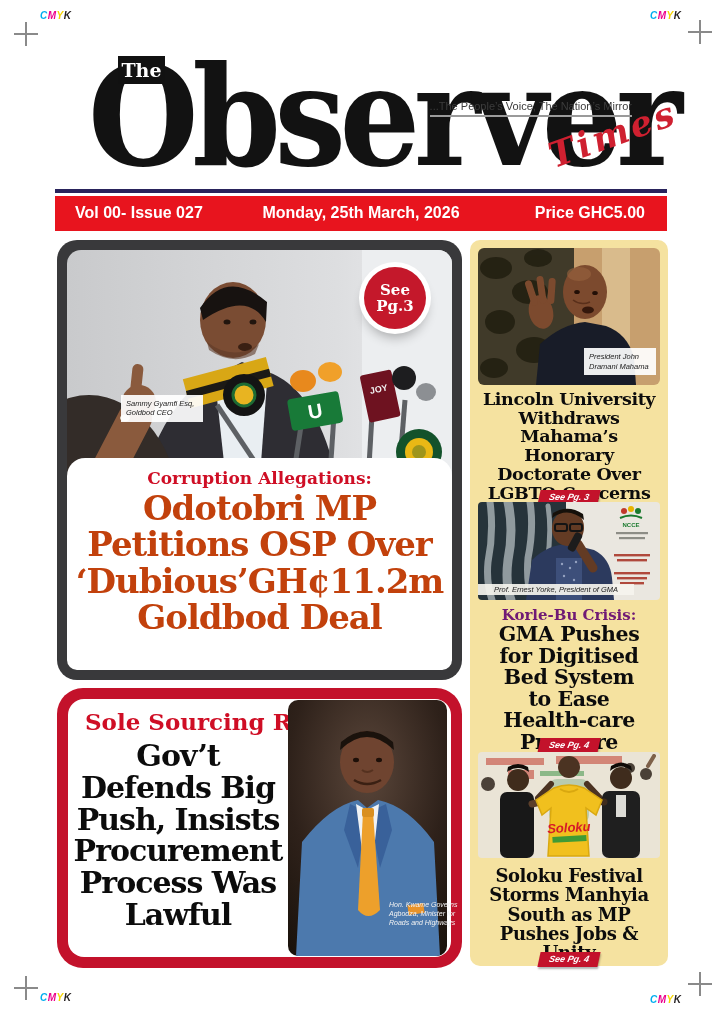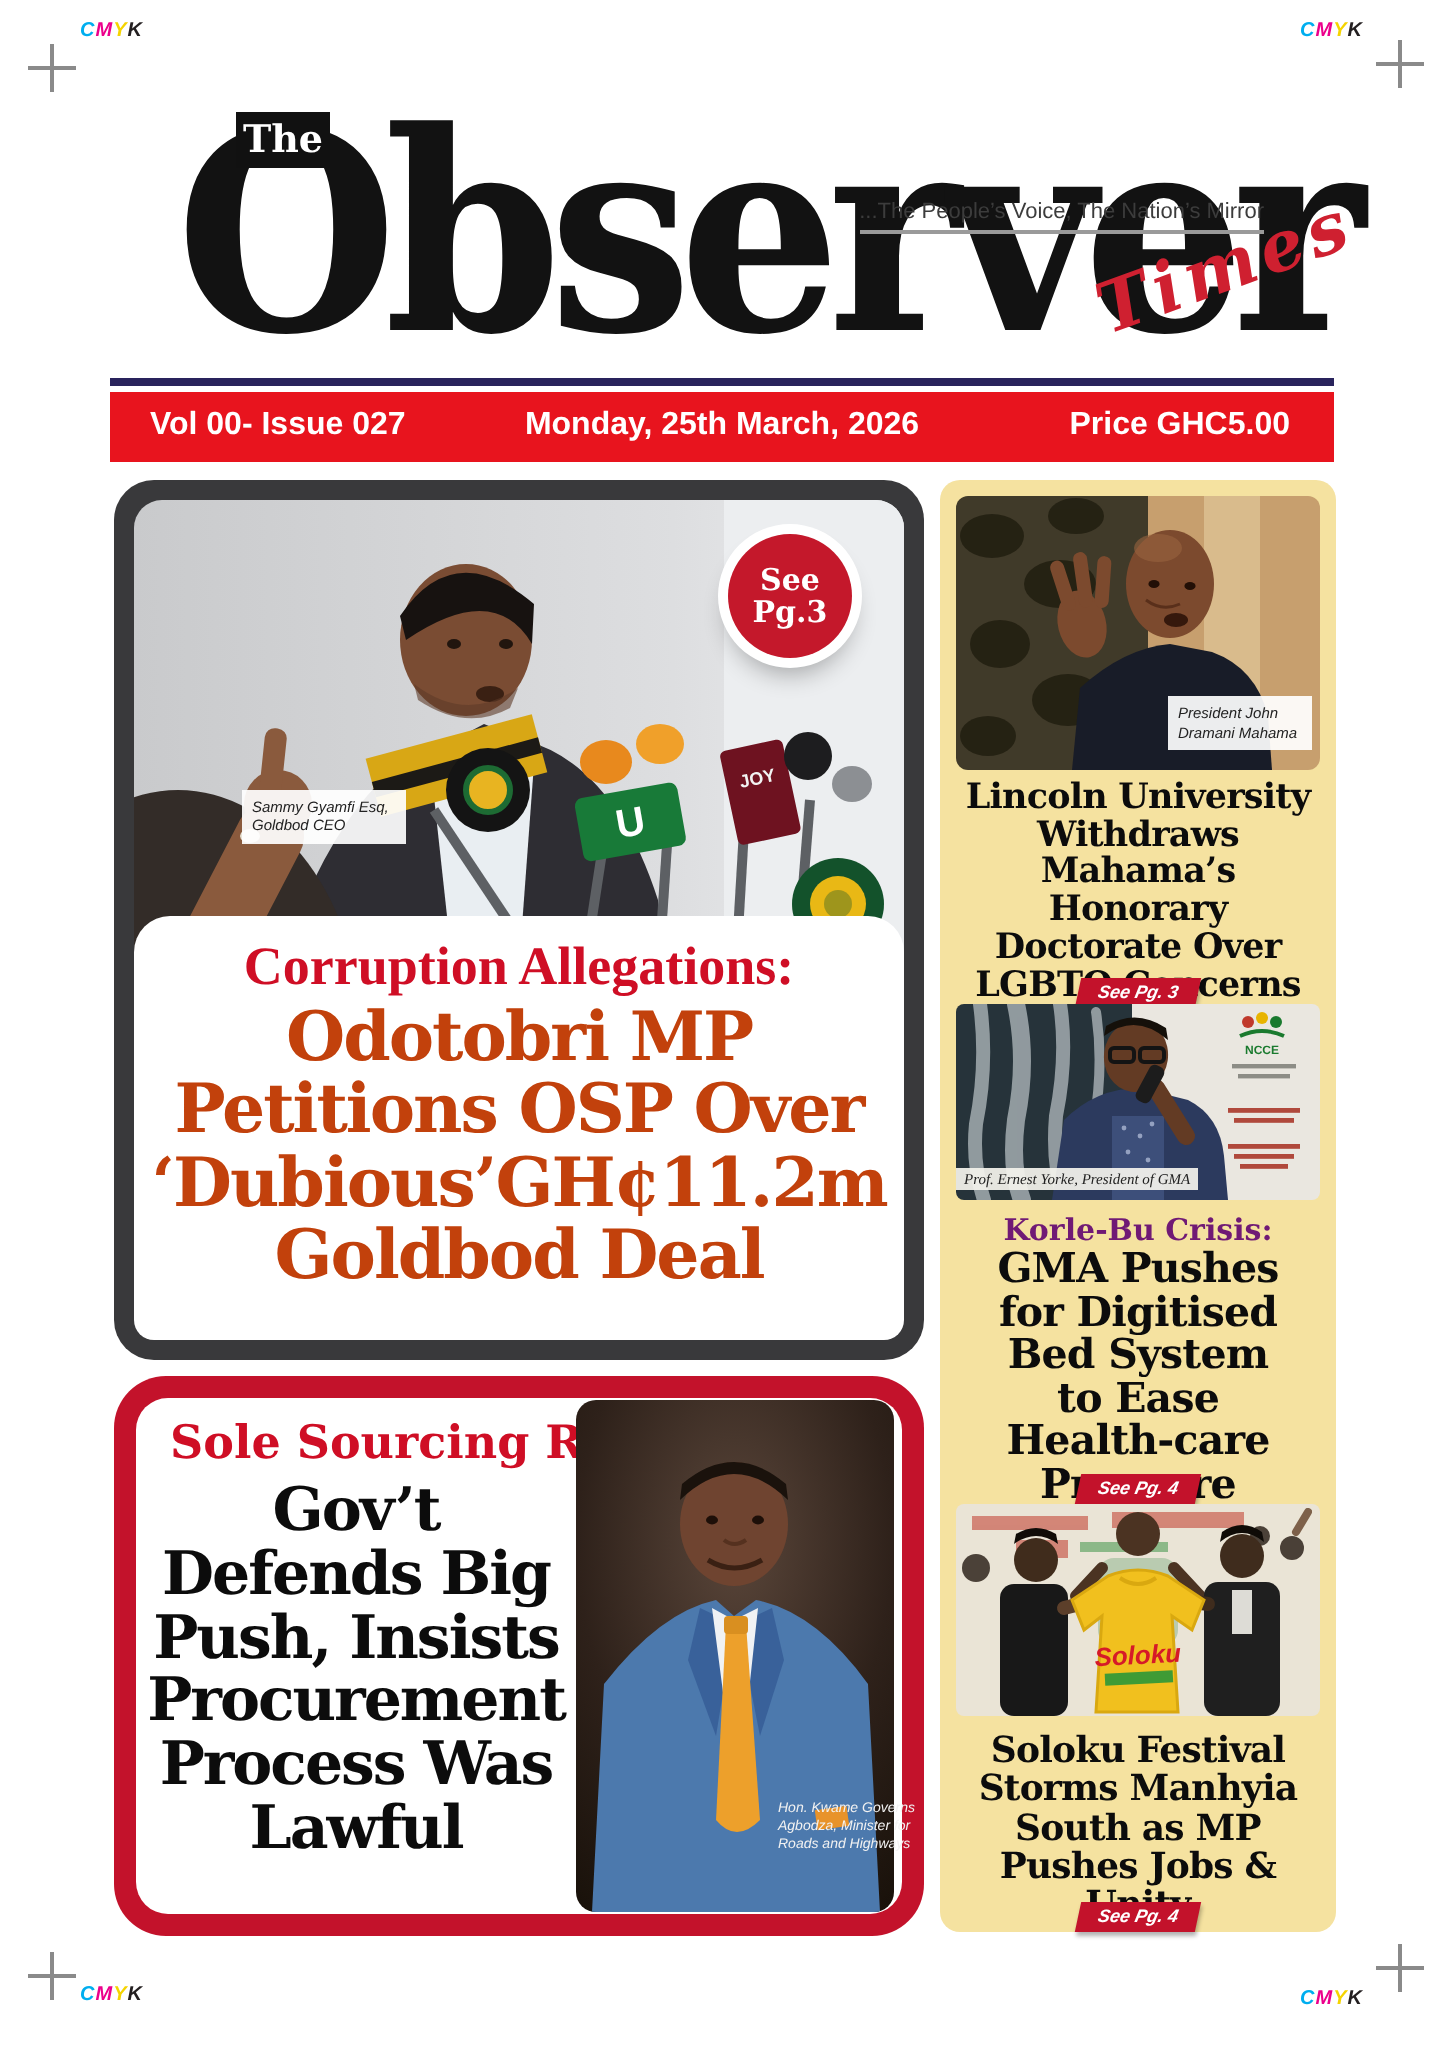--- a/index.html
+++ b/index.html
@@ -25,21 +25,21 @@
               font-size:35px;letter-spacing:3px;transform:rotate(-20deg);transform-origin:left center;white-space:nowrap;}
   .tagline{font-size:11px;color:#3c3c3c;border-bottom:2px solid #9a9a9a;padding-bottom:3px;white-space:nowrap;}
 
   .rule-navy{background:#29235c;height:4px;}
   .infobar{background:#e8141e;height:35px;color:#fff;font-weight:bold;font-size:16px;}
   .infobar span{position:absolute;top:8px;white-space:nowrap;}
 
   
   .story1{background:#39393b;border-radius:20px;}
   .story1-panel{background:#fff;border-radius:18px 18px 10px 10px;text-align:center;}
-  .kicker1{color:#cf0e25;font-weight:bold;font-size:27px;font-family:Liberation Serif, serif;}
+  .kicker1{color:#cf0e25;font-weight:bold;font-size:17px;}
   .headline1{color:#c2410c;font-weight:bold;font-size:34px;line-height:1.07;letter-spacing:-1px;}
 
   .story2{background:#c3122b;border-radius:26px;}
   .story2-inner{background:#fff;border-radius:16px;left:11px;right:11px;top:11px;bottom:11px;}
   .kicker2{color:#cf0e25;font-weight:bold;font-size:23px;white-space:nowrap;}
   .headline2{color:#0c0c0c;font-weight:bold;font-size:30px;line-height:1.06;letter-spacing:-1px;text-align:center;}
 
   .rightcol{background:#f5e2a0;border-radius:10px;}
   .r-headline{color:#0c0c0c;font-weight:bold;text-align:center;font-family:"DejaVu Serif",serif;letter-spacing:-0.4px;}
   .r-kicker{color:#701a75;font-weight:bold;font-size:15px;text-align:center;font-family:"DejaVu Serif",serif;}
@@ -49,21 +49,21 @@
          box-shadow:1px 2px 2px rgba(0,0,0,.3);font-family:"Liberation Sans",sans-serif;}
   .badge-row{text-align:center;width:100%;}
 
   .circle-badge{width:62px;height:62px;border-radius:50%;background:#c4182b;color:#fff;
       display:flex;align-items:center;justify-content:center;text-align:center;
       font-family:"DejaVu Serif",serif;font-weight:bold;font-size:15px;line-height:1.1;
       box-shadow:0 0 0 5px #fff,0 8px 12px rgba(0,0,0,.3);}
 
   .caption{font-style:italic;font-size:7.5px;line-height:1.25;color:#222;margin-left:44px;}
   .caption-box{background:rgba(255,255,255,.92);padding:4px 5px;}
-  .caption-strip{background:rgba(245,244,238,.92);padding:1px 4px;font-size:7.5px;font-style:italic;color:#222;white-space:nowrap;font-family:Liberation Serif, serif;}
+  .caption-strip{background:rgba(245,244,238,.92);padding:1px 16px;font-size:7.5px;font-style:italic;color:#222;white-space:nowrap;}
   .caption-light{font-style:italic;font-size:7px;line-height:1.3;color:#f2f2f2;}
 
   svg{display:block;}
 </style>
 </head>
 <body>
 
 <div class="page">
 
   <div class="abs cropmark" style="left:14px;top:22px;"></div>

